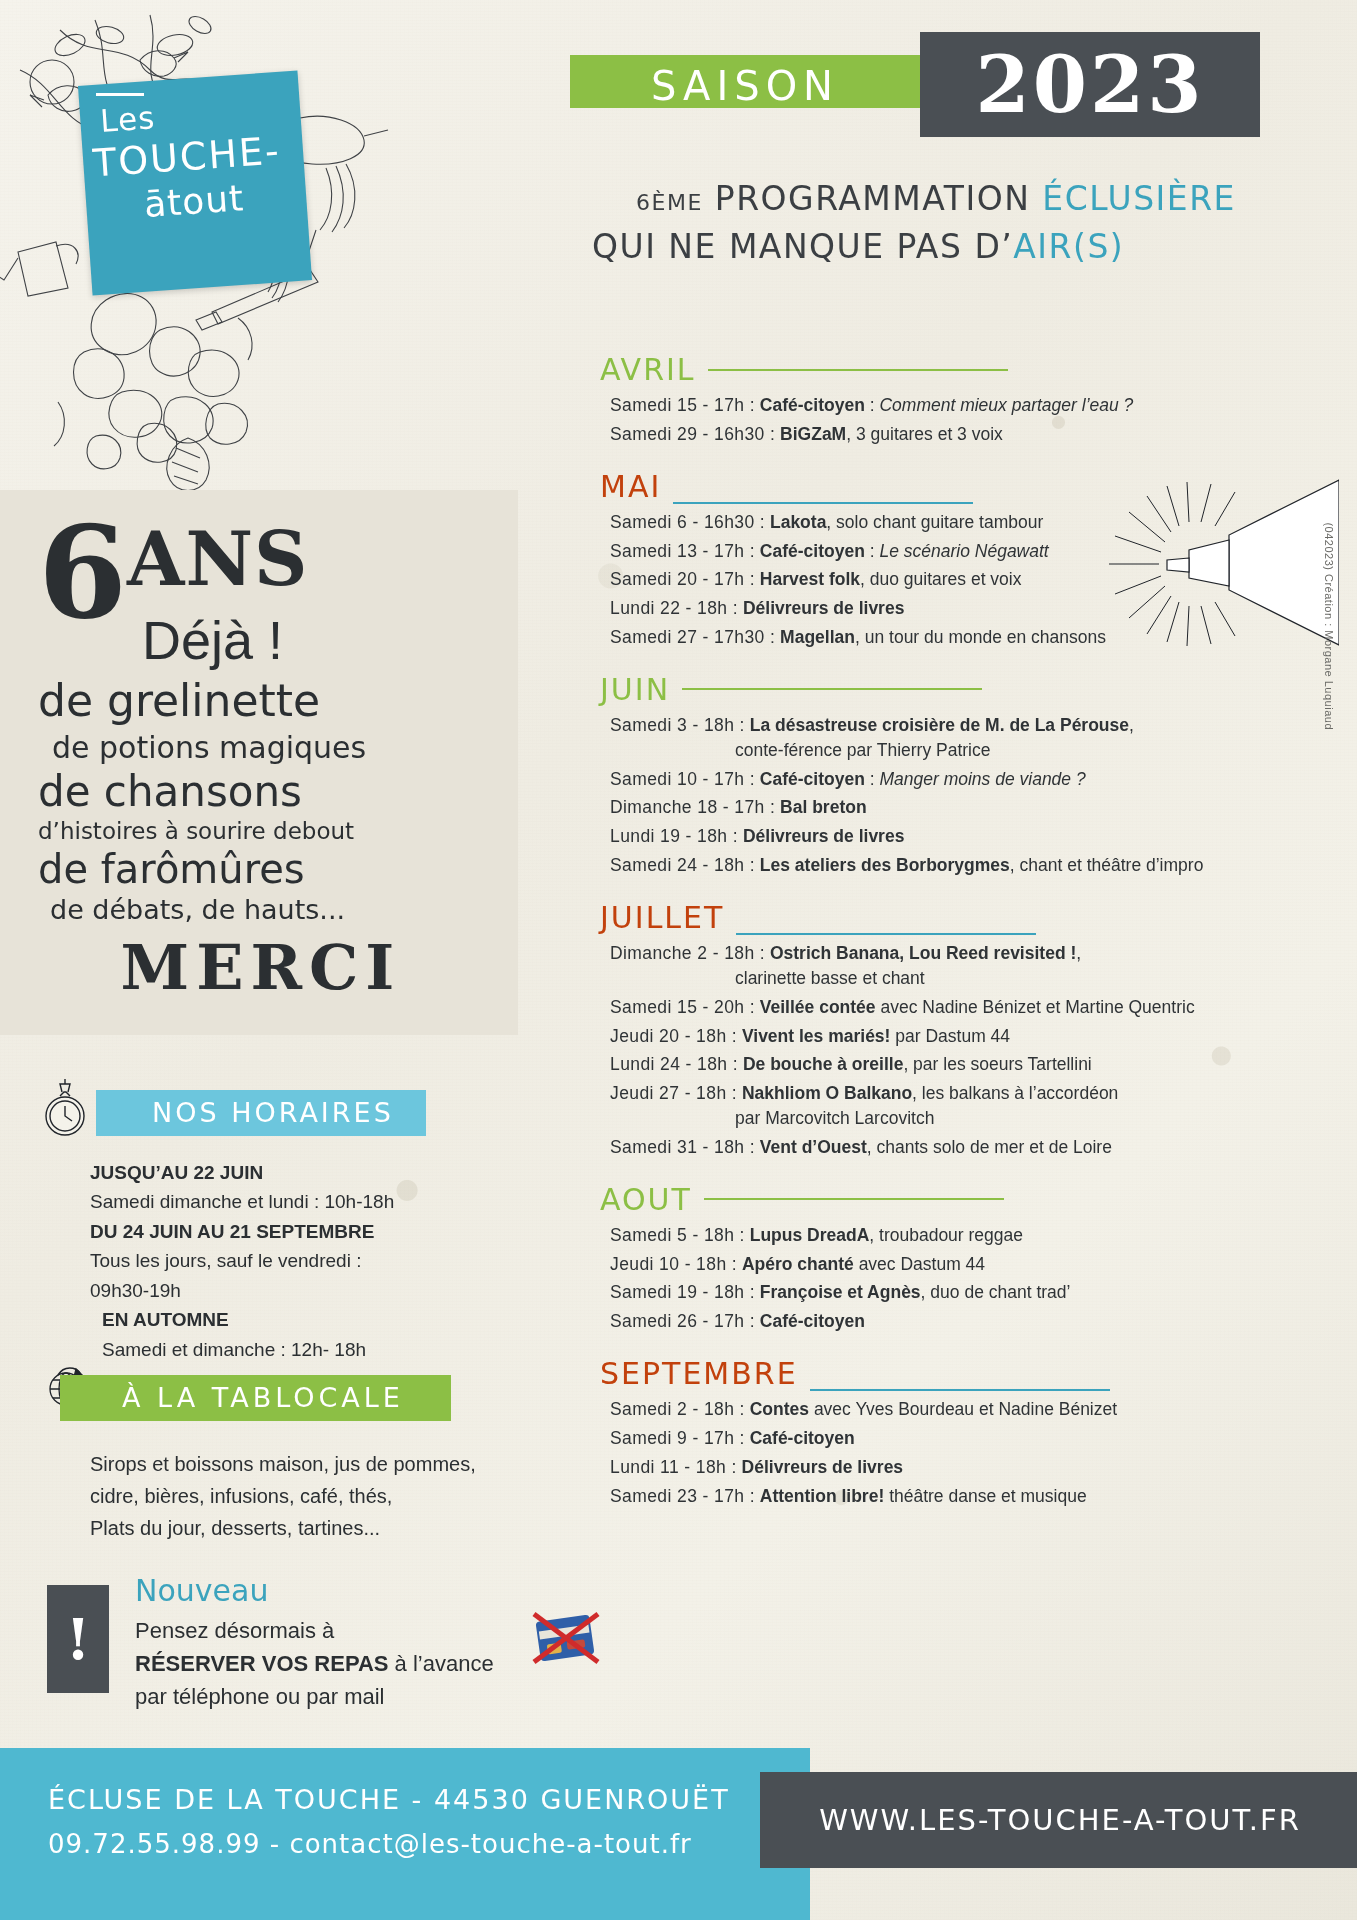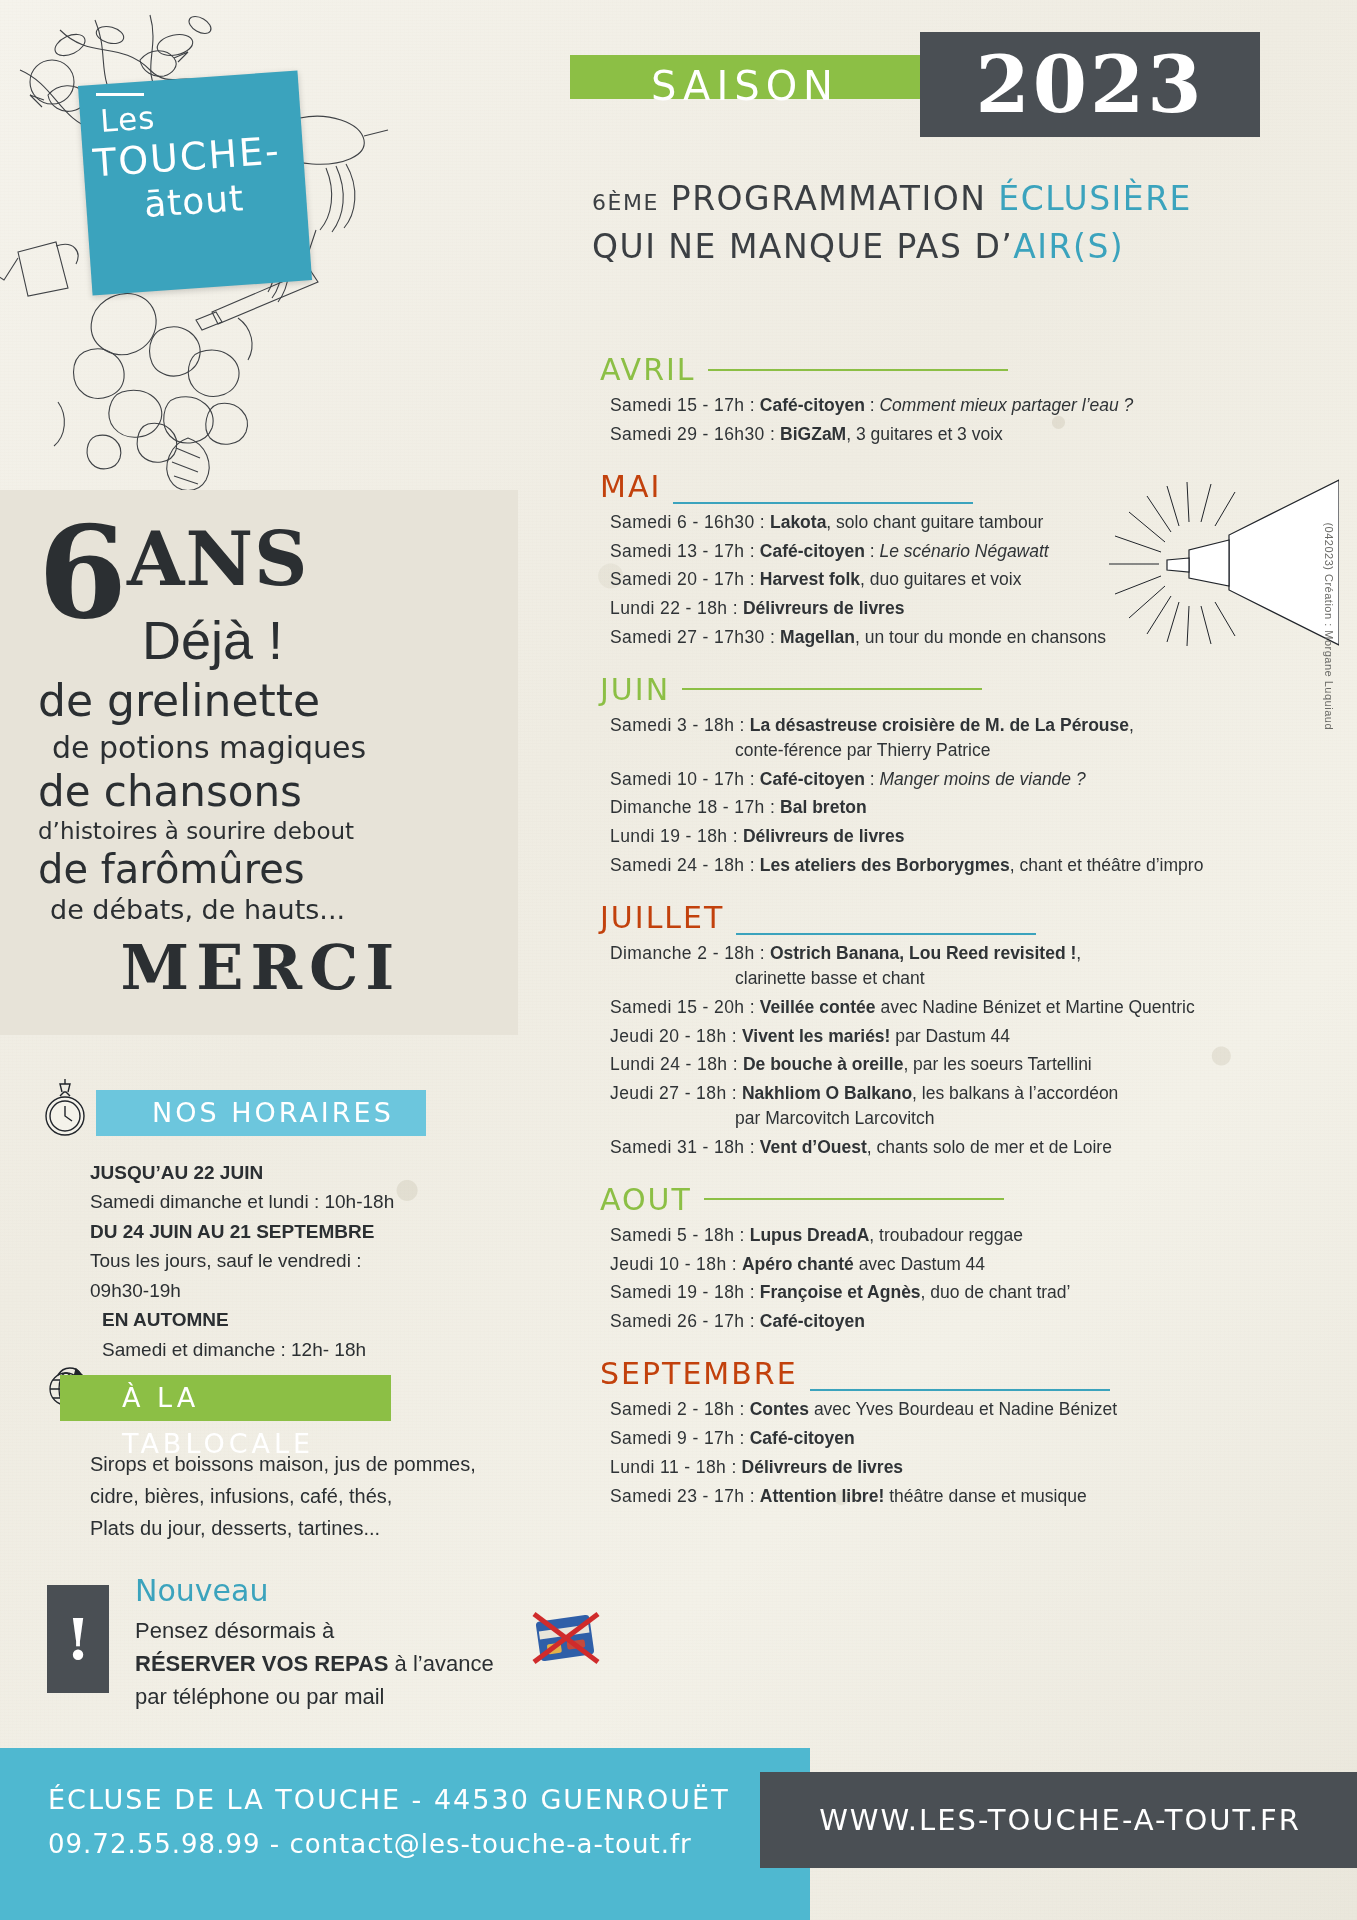--- a/index.html
+++ b/index.html
@@ -48,42 +48,42 @@
     color:#fff; font-family:"DejaVu Sans", sans-serif;
     letter-spacing:1px;
   }
   .logo-l1 { font-size:31px; font-weight:400; margin-left:10px;}
   .logo-l2 { font-size:38px; font-weight:400; letter-spacing:2px; margin-top:2px;}
   .logo-l3 { font-size:36px; font-weight:400; margin-left:48px; margin-top:2px;}
   .logo-bar { position:absolute; left:96px; top:93px; width:48px; height:3px; background:#fff;}
 
   
   .saison-band {
-    position:absolute; left:570px; top:55px; width:350px; height:44px;
+    position:absolute; left:570px; top:55px; width:350px; height:53px;
     background:#8cbf45;
   }
   .saison-band span {
     color:#fff; font-family:"DejaVu Sans", sans-serif; font-size:40px; letter-spacing:6px;
     display:block; text-align:center; line-height:62px;
   }
   .year-band {
     position:absolute; left:920px; top:32px; width:340px; height:105px;
     background:#4a4f54;
   }
   .year-band span {
     color:#fff; font-family:"DejaVu Serif", serif; font-size:78px; font-weight:bold;
     letter-spacing:3px; display:block; text-align:center; line-height:105px;
   }
 
   .headline {
     position:absolute; left:592px; top:175px; width:680px;
     font-family:"DejaVu Sans", sans-serif;
     color:#3b3f43; font-size:33px; letter-spacing:1.5px; line-height:1.45;
   }
-  .headline .sm { font-size:22px; }
+  .headline .sm { font-size:22px;margin-left:44px; }
   .headline .blue { color:#3ba3bd; }
 
   
   .program { position:absolute; left:600px; top:330px; width:700px; }
   .month {
     font-family:"DejaVu Sans", sans-serif;
     font-size:30px; letter-spacing:2px; margin-top:22px; margin-bottom:6px;
     display:flex; align-items:center; gap:12px;
   }
   .month .rule { flex:1; height:2px; max-width:300px; }
@@ -122,21 +122,21 @@
   .band-blue .t {
     color:#fff; font-family:"DejaVu Sans", sans-serif; font-size:27px; letter-spacing:3px;
     line-height:46px; padding-left:56px;
   }
   .clock-ico { position:absolute; left:42px; top:1078px; width:46px; height:62px; }
   .horaires { position:absolute; left:90px; top:1158px; width:420px; color:#2b2f32; font-size:19px; line-height:1.55; }
   .horaires .hd { font-weight:bold; }
   .horaires .ind { margin-left:12px; }
 
   .band-green {
-    position:absolute; left:60px; top:1375px; width:331px; height:46px; background:#8cbf45;
+    position:absolute; left:60px; top:1375px; width:391px; height:46px; background:#8cbf45;
   }
   .band-green .t {
     color:#fff; font-family:"DejaVu Sans", sans-serif; font-size:27px; letter-spacing:4px;
     line-height:46px; padding-left:62px;
   }
   .globe-ico { position:absolute; left:42px; top:1363px; width:48px; height:48px; }
   .tablo { position:absolute; left:90px; top:1448px; width:470px; color:#2b2f32; font-size:20px; line-height:1.6; }
 
   
   .excl-box {

